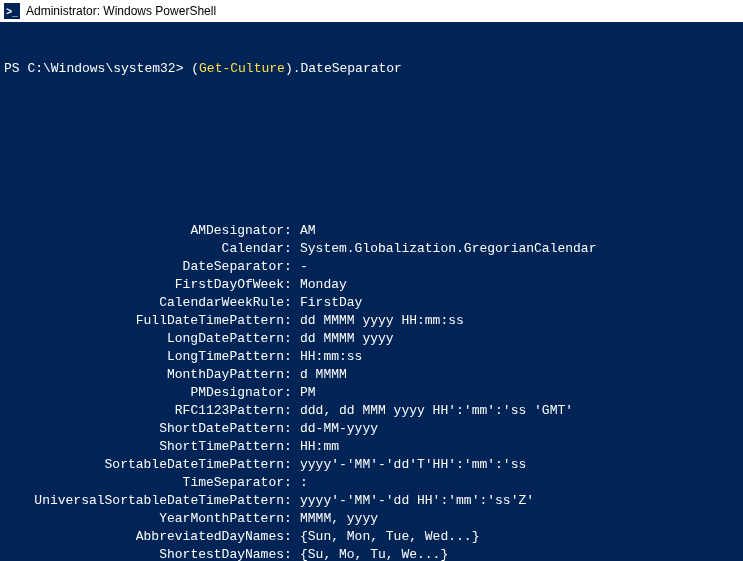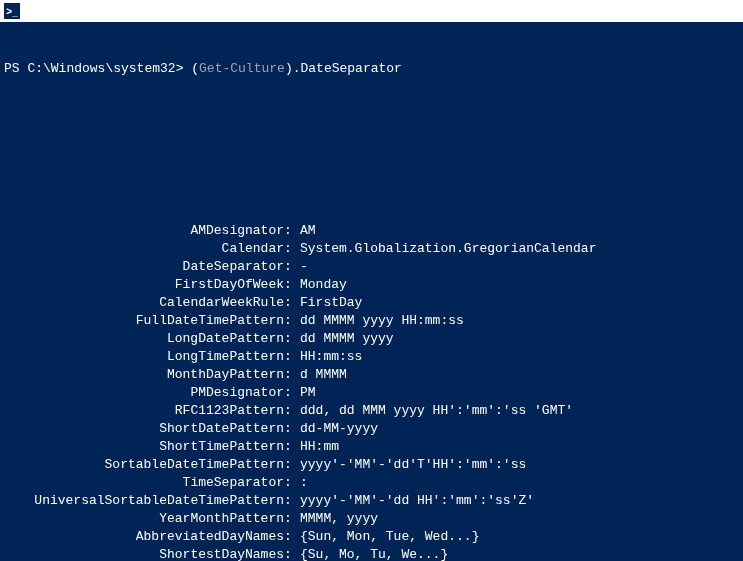--- a/index.html
+++ b/index.html
@@ -38,21 +38,21 @@
       font-size: 10px;
       font-weight: bold;
     }
     .terminal {
       background: #012456;
       padding: 2px 4px;
       line-height: 18px;
       white-space: pre;
     }
     .prompt-white { color: #ffffff; }
-    .prompt-yellow { color: #a3a3a3; }
+    .prompt-yellow { color: #fde047; }
     .output-row {
       display: flex;
     }
     .prop-name {
       width: 280px;
       flex-shrink: 0;
       text-align: right;
     }
     .sep {
       width: 16px;
@@ -63,20 +63,21 @@
     }
     .blank-line {
       height: 18px;
     }
   </style>
 </head>
 <body>
 
 <div class="titlebar">
   <span class="titlebar-icon">&gt;_</span>
+  <span>Administrator: Windows PowerShell</span>
 </div>
 
 <div class="terminal">
   <div><span class="prompt-white">PS C:\Windows\system32&gt; </span><span class="prompt-white">(</span><span class="prompt-yellow">Get-Culture</span><span class="prompt-white">)</span><span class="prompt-white">.DateSeparator</span></div>
   <div class="blank-line"></div>
   <div class="blank-line"></div>
   <div id="output-rows"><div class="output-row"><span class="prop-name">AMDesignator</span><span class="sep">: </span><span class="prop-value">AM</span></div><div class="output-row"><span class="prop-name">Calendar</span><span class="sep">: </span><span class="prop-value">System.Globalization.GregorianCalendar</span></div><div class="output-row"><span class="prop-name">DateSeparator</span><span class="sep">: </span><span class="prop-value">-</span></div><div class="output-row"><span class="prop-name">FirstDayOfWeek</span><span class="sep">: </span><span class="prop-value">Monday</span></div><div class="output-row"><span class="prop-name">CalendarWeekRule</span><span class="sep">: </span><span class="prop-value">FirstDay</span></div><div class="output-row"><span class="prop-name">FullDateTimePattern</span><span class="sep">: </span><span class="prop-value">dd MMMM yyyy HH:mm:ss</span></div><div class="output-row"><span class="prop-name">LongDatePattern</span><span class="sep">: </span><span class="prop-value">dd MMMM yyyy</span></div><div class="output-row"><span class="prop-name">LongTimePattern</span><span class="sep">: </span><span class="prop-value">HH:mm:ss</span></div><div class="output-row"><span class="prop-name">MonthDayPattern</span><span class="sep">: </span><span class="prop-value">d MMMM</span></div><div class="output-row"><span class="prop-name">PMDesignator</span><span class="sep">: </span><span class="prop-value">PM</span></div><div class="output-row"><span class="prop-name">RFC1123Pattern</span><span class="sep">: </span><span class="prop-value">ddd, dd MMM yyyy HH':'mm':'ss 'GMT'</span></div><div class="output-row"><span class="prop-name">ShortDatePattern</span><span class="sep">: </span><span class="prop-value">dd-MM-yyyy</span></div><div class="output-row"><span class="prop-name">ShortTimePattern</span><span class="sep">: </span><span class="prop-value">HH:mm</span></div><div class="output-row"><span class="prop-name">SortableDateTimePattern</span><span class="sep">: </span><span class="prop-value">yyyy'-'MM'-'dd'T'HH':'mm':'ss</span></div><div class="output-row"><span class="prop-name">TimeSeparator</span><span class="sep">: </span><span class="prop-value">:</span></div><div class="output-row"><span class="prop-name">UniversalSortableDateTimePattern</span><span class="sep">: </span><span class="prop-value">yyyy'-'MM'-'dd HH':'mm':'ss'Z'</span></div><div class="output-row"><span class="prop-name">YearMonthPattern</span><span class="sep">: </span><span class="prop-value">MMMM, yyyy</span></div><div class="output-row"><span class="prop-name">AbbreviatedDayNames</span><span class="sep">: </span><span class="prop-value">{Sun, Mon, Tue, Wed...}</span></div><div class="output-row"><span class="prop-name">ShortestDayNames</span><span class="sep">: </span><span class="prop-value">{Su, Mo, Tu, We...}</span></div></div>
 </div>
 
 </body></html>

